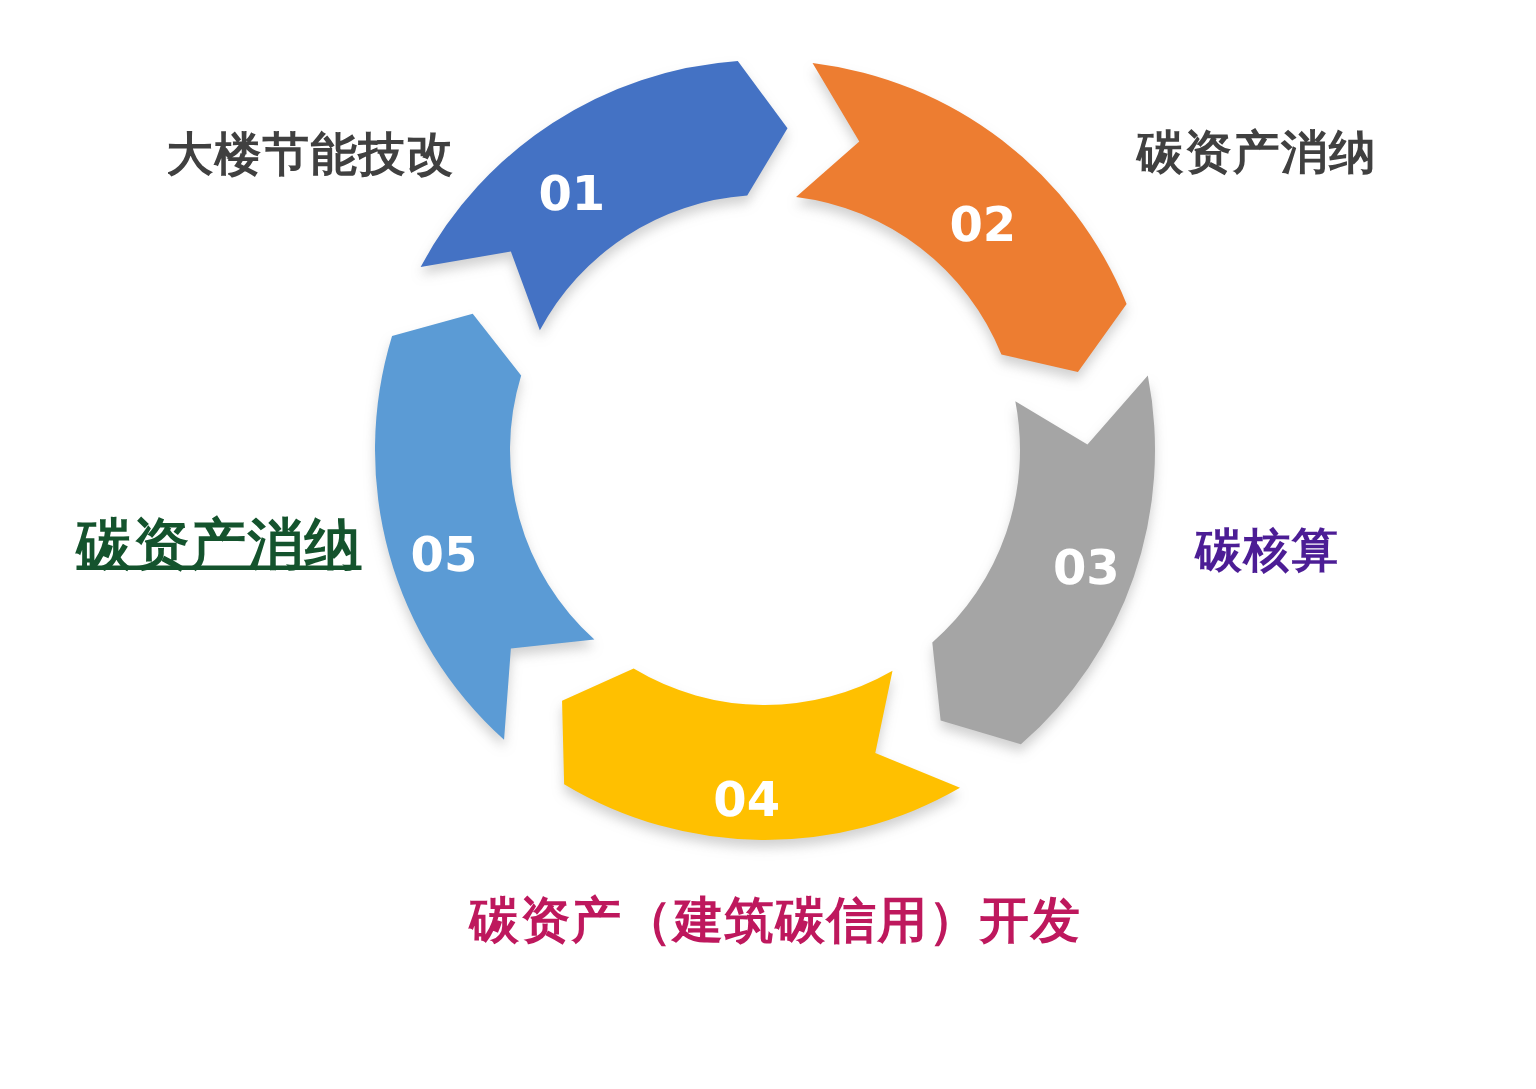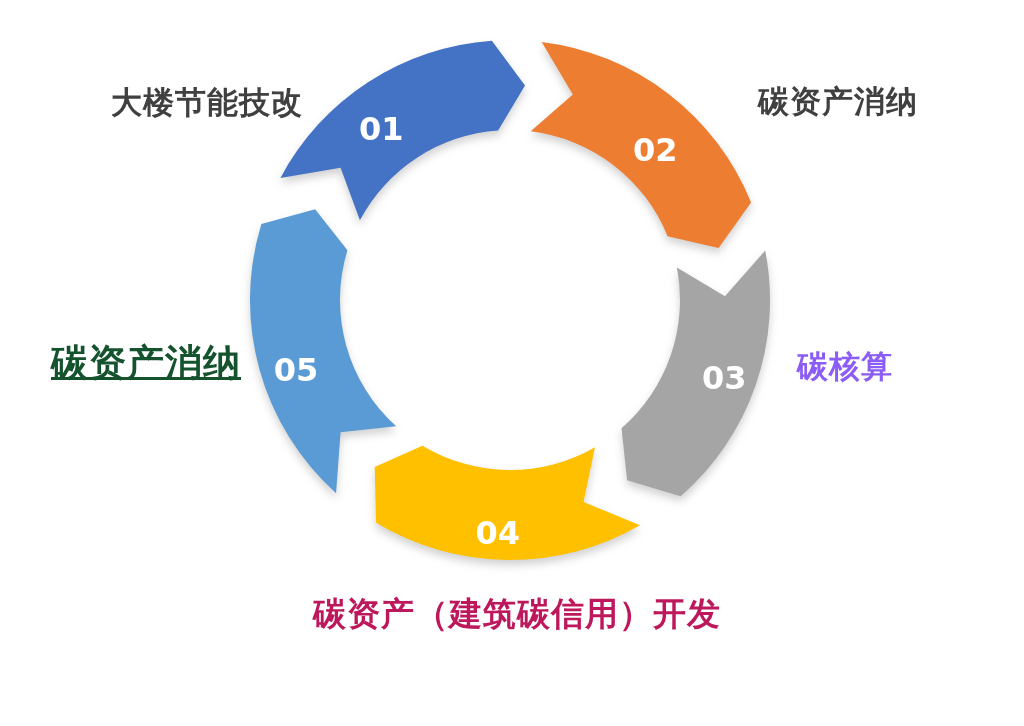--- a/index.html
+++ b/index.html
@@ -49,16 +49,16 @@
       <text x="655.2" y="149.7" fill="#ffffff" text-anchor="middle" dominant-baseline="central" class="seg-number">02</text>
       <path d="M 765.22 250.39 A 260 260 0 0 1 680.58 496.22 L 627.10 480.31 L 621.53 428.30 A 170 170 0 0 0 676.88 267.56 L 724.97 296.25 Z" fill="#A5A5A5" class="seg-path"></path>
       <text x="724.2" y="378.0" fill="#ffffff" text-anchor="middle" dominant-baseline="central" class="seg-number">03</text>
       <path d="M 640.00 525.17 A 260 260 0 0 1 376.09 522.86 L 374.70 467.09 L 422.44 445.72 A 170 170 0 0 0 595.00 447.22 L 583.53 502.03 Z" fill="#FFC000" class="seg-path"></path>
       <text x="497.8" y="532.7" fill="#ffffff" text-anchor="middle" dominant-baseline="central" class="seg-number">04</text>
       <path d="M 336.03 493.22 A 260 260 0 0 1 261.36 223.98 L 315.14 209.14 L 347.43 250.30 A 170 170 0 0 0 396.25 426.33 L 340.58 432.37 Z" fill="#5B9BD5" class="seg-path"></path>
       <text x="296.0" y="369.5" fill="#ffffff" text-anchor="middle" dominant-baseline="central" class="seg-number">05</text>
     </svg>
   <div class="step-label" style="left: 207px; top: 103px; font-size: 31px; color: rgb(64, 64, 64);">大楼节能技改</div>
   <div class="step-label" style="left: 838px; top: 102px; font-size: 31px; color: rgb(64, 64, 64);">碳资产消纳</div>
-  <div class="step-label" style="left: 845px; top: 367px; font-size: 31px; color: #8b5cf6;">碳核算</div>
+  <div class="step-label" style="left: 845px; top: 367px; font-size: 31px; color: #4c1d95;">碳核算</div>
   <div class="step-label" style="left: 517px; top: 614px; font-size: 33px; color: #be185d;">碳资产（建筑碳信用）开发</div>
   <div class="step-label" style="left: 146px; top: 363px; font-size: 37px; color: #14532d; text-decoration: underline;">碳资产消纳</div>
 </div>
 
 </body></html>

